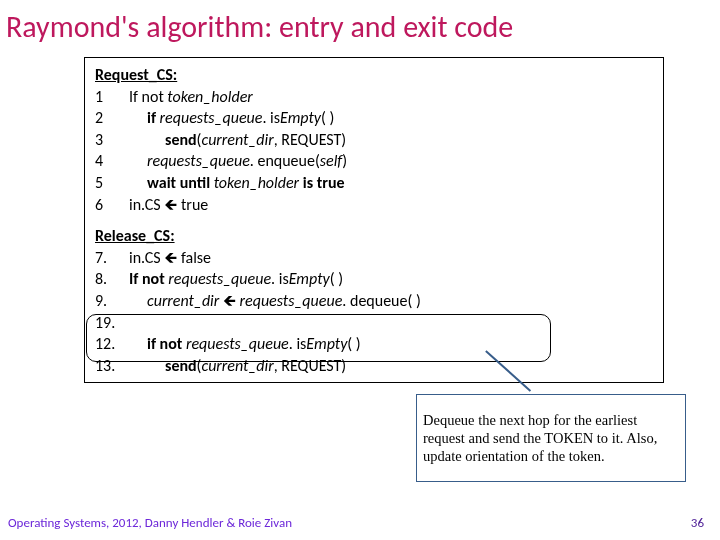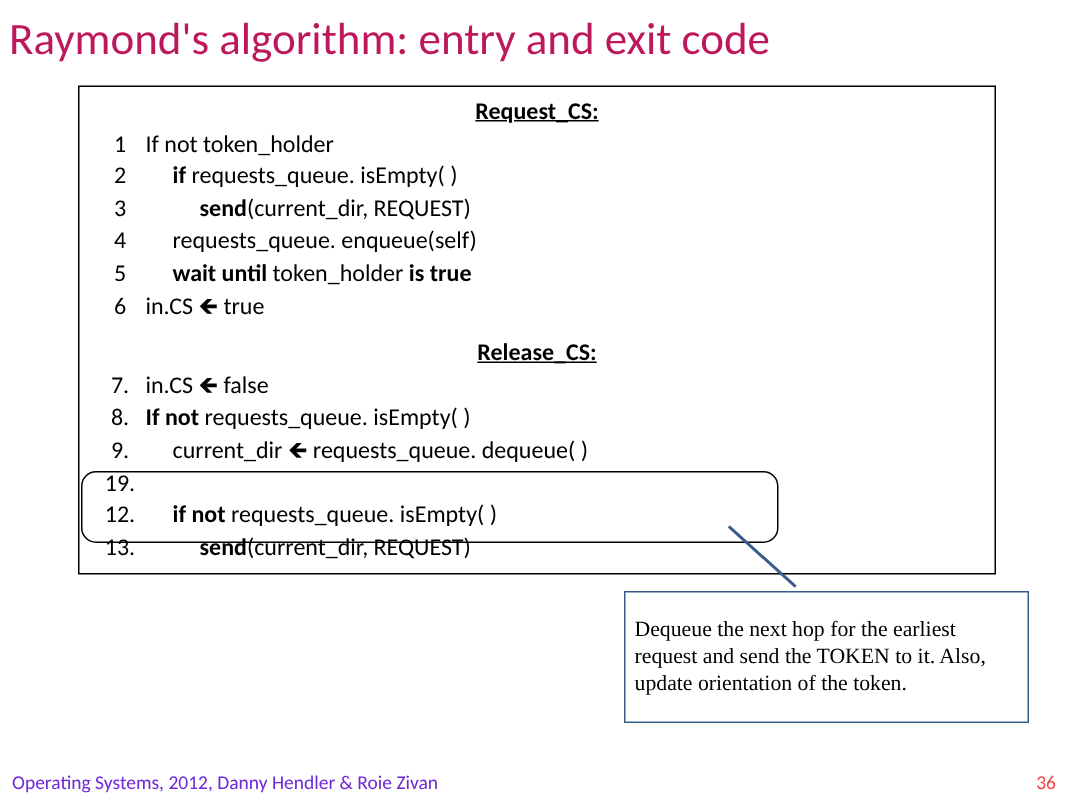--- a/index.html
+++ b/index.html
@@ -14,47 +14,46 @@
     overflow: hidden;
   }
   .title {
     font-size: 30px;
     color: #be185d;
     padding: 8px 6px 4px 6px;
     font-weight: 400;
   }
   .codebox {
     border: 1.5px solid #000;
-    margin: 8px 56px 0 52px;
+    margin: 8px 56px 0 84px;
     padding: 6px 10px 6px 10px;
     font-size: 16px;
     line-height: 1.35;
     position: relative;
     background: #fff;
-    text-align: center;
   }
   .section-head {
     font-weight: bold;
     text-decoration: underline;
   }
   .ln {
     display: flex;
   }
   .num {
     width: 34px;
     flex: 0 0 34px;
   }
   .code {
     white-space: pre;
   }
   .i1 { padding-left: 0px; }
   .i2 { padding-left: 18px; }
   .i3 { padding-left: 36px; }
   .b { font-weight: bold; }
-  .it { }
+  .it { font-style: italic; }
   .arrow { font-family: Arial, sans-serif; }
   .highlight {
     position: absolute;
     left: 1px;
     top: 256px;
     width: 465px;
     height: 48px;
     border: 1.5px solid #000;
     border-radius: 10px;
     pointer-events: none;
@@ -84,21 +83,21 @@
     bottom: 10px;
     left: 8px;
     font-size: 13px;
     color: #6d28d9;
   }
   .pagenum {
     position: absolute;
     bottom: 10px;
     right: 16px;
     font-size: 13px;
-    color: #ef4444;
+    color: #4c1d95;
   }
 </style>
 </head>
 <body>
 
 <div class="title">Raymond's algorithm: entry and exit code</div>
 
 <div class="codebox">
   <div class="section-head">Request_CS:</div>
   <div id="request-block">

